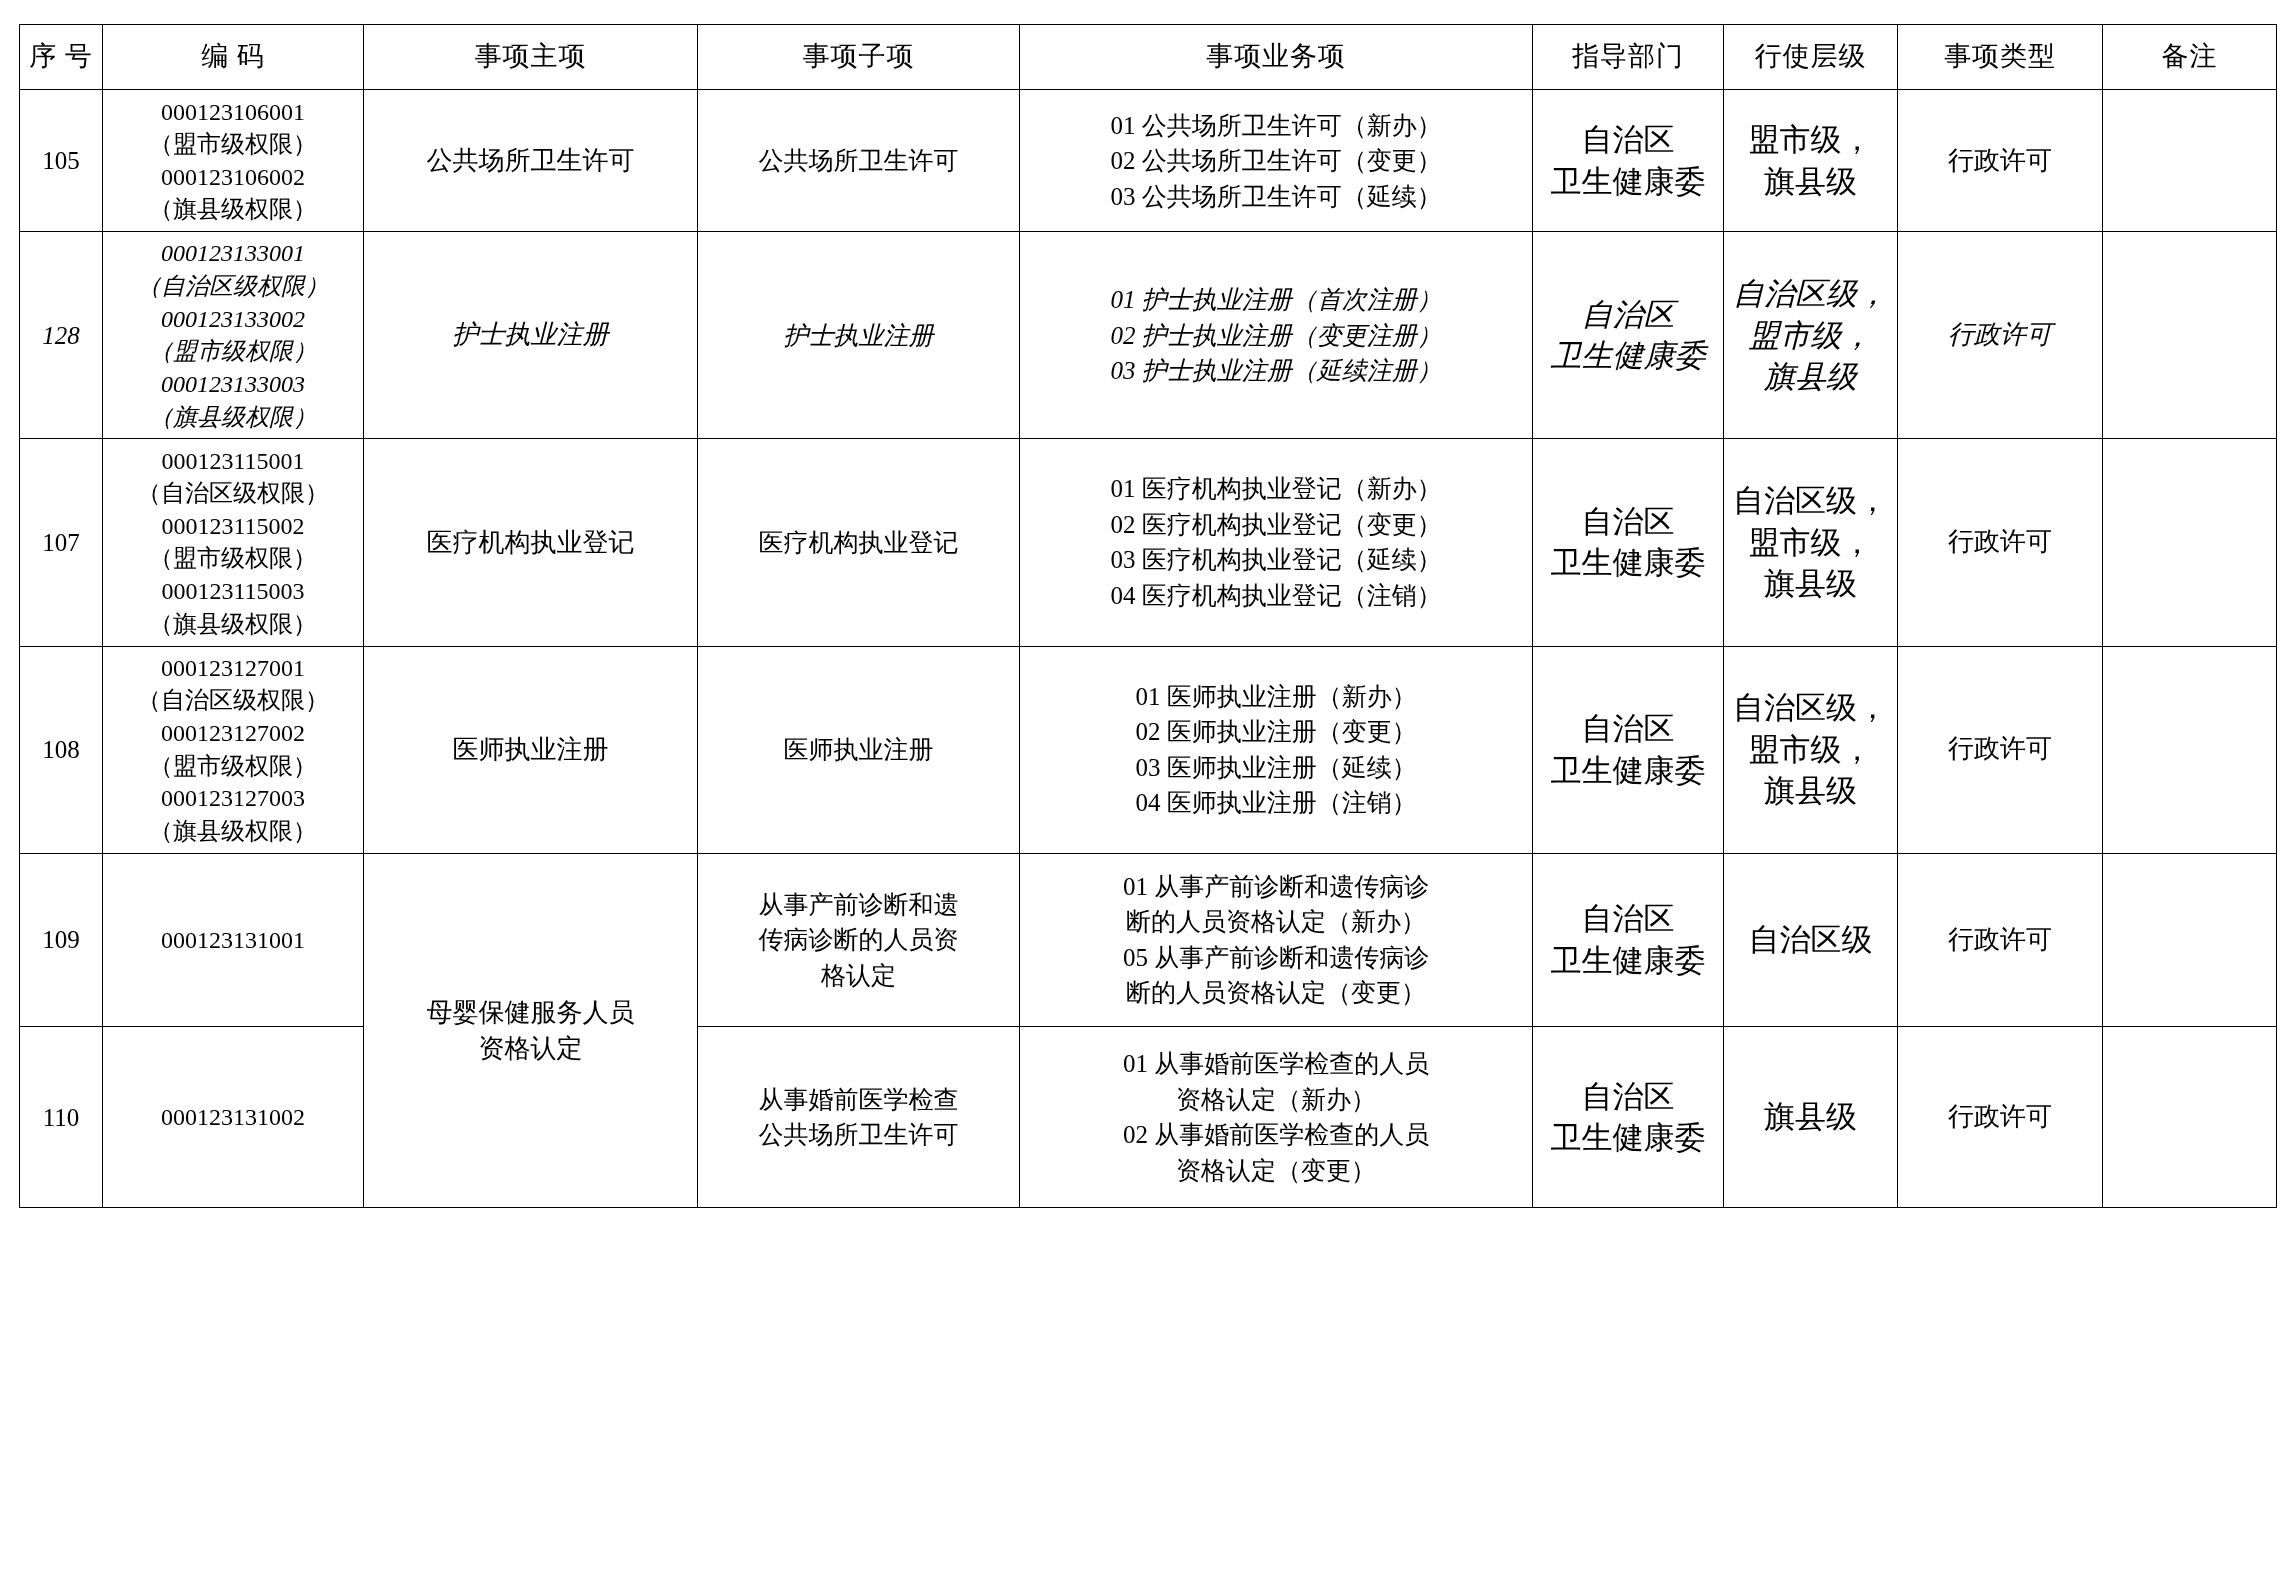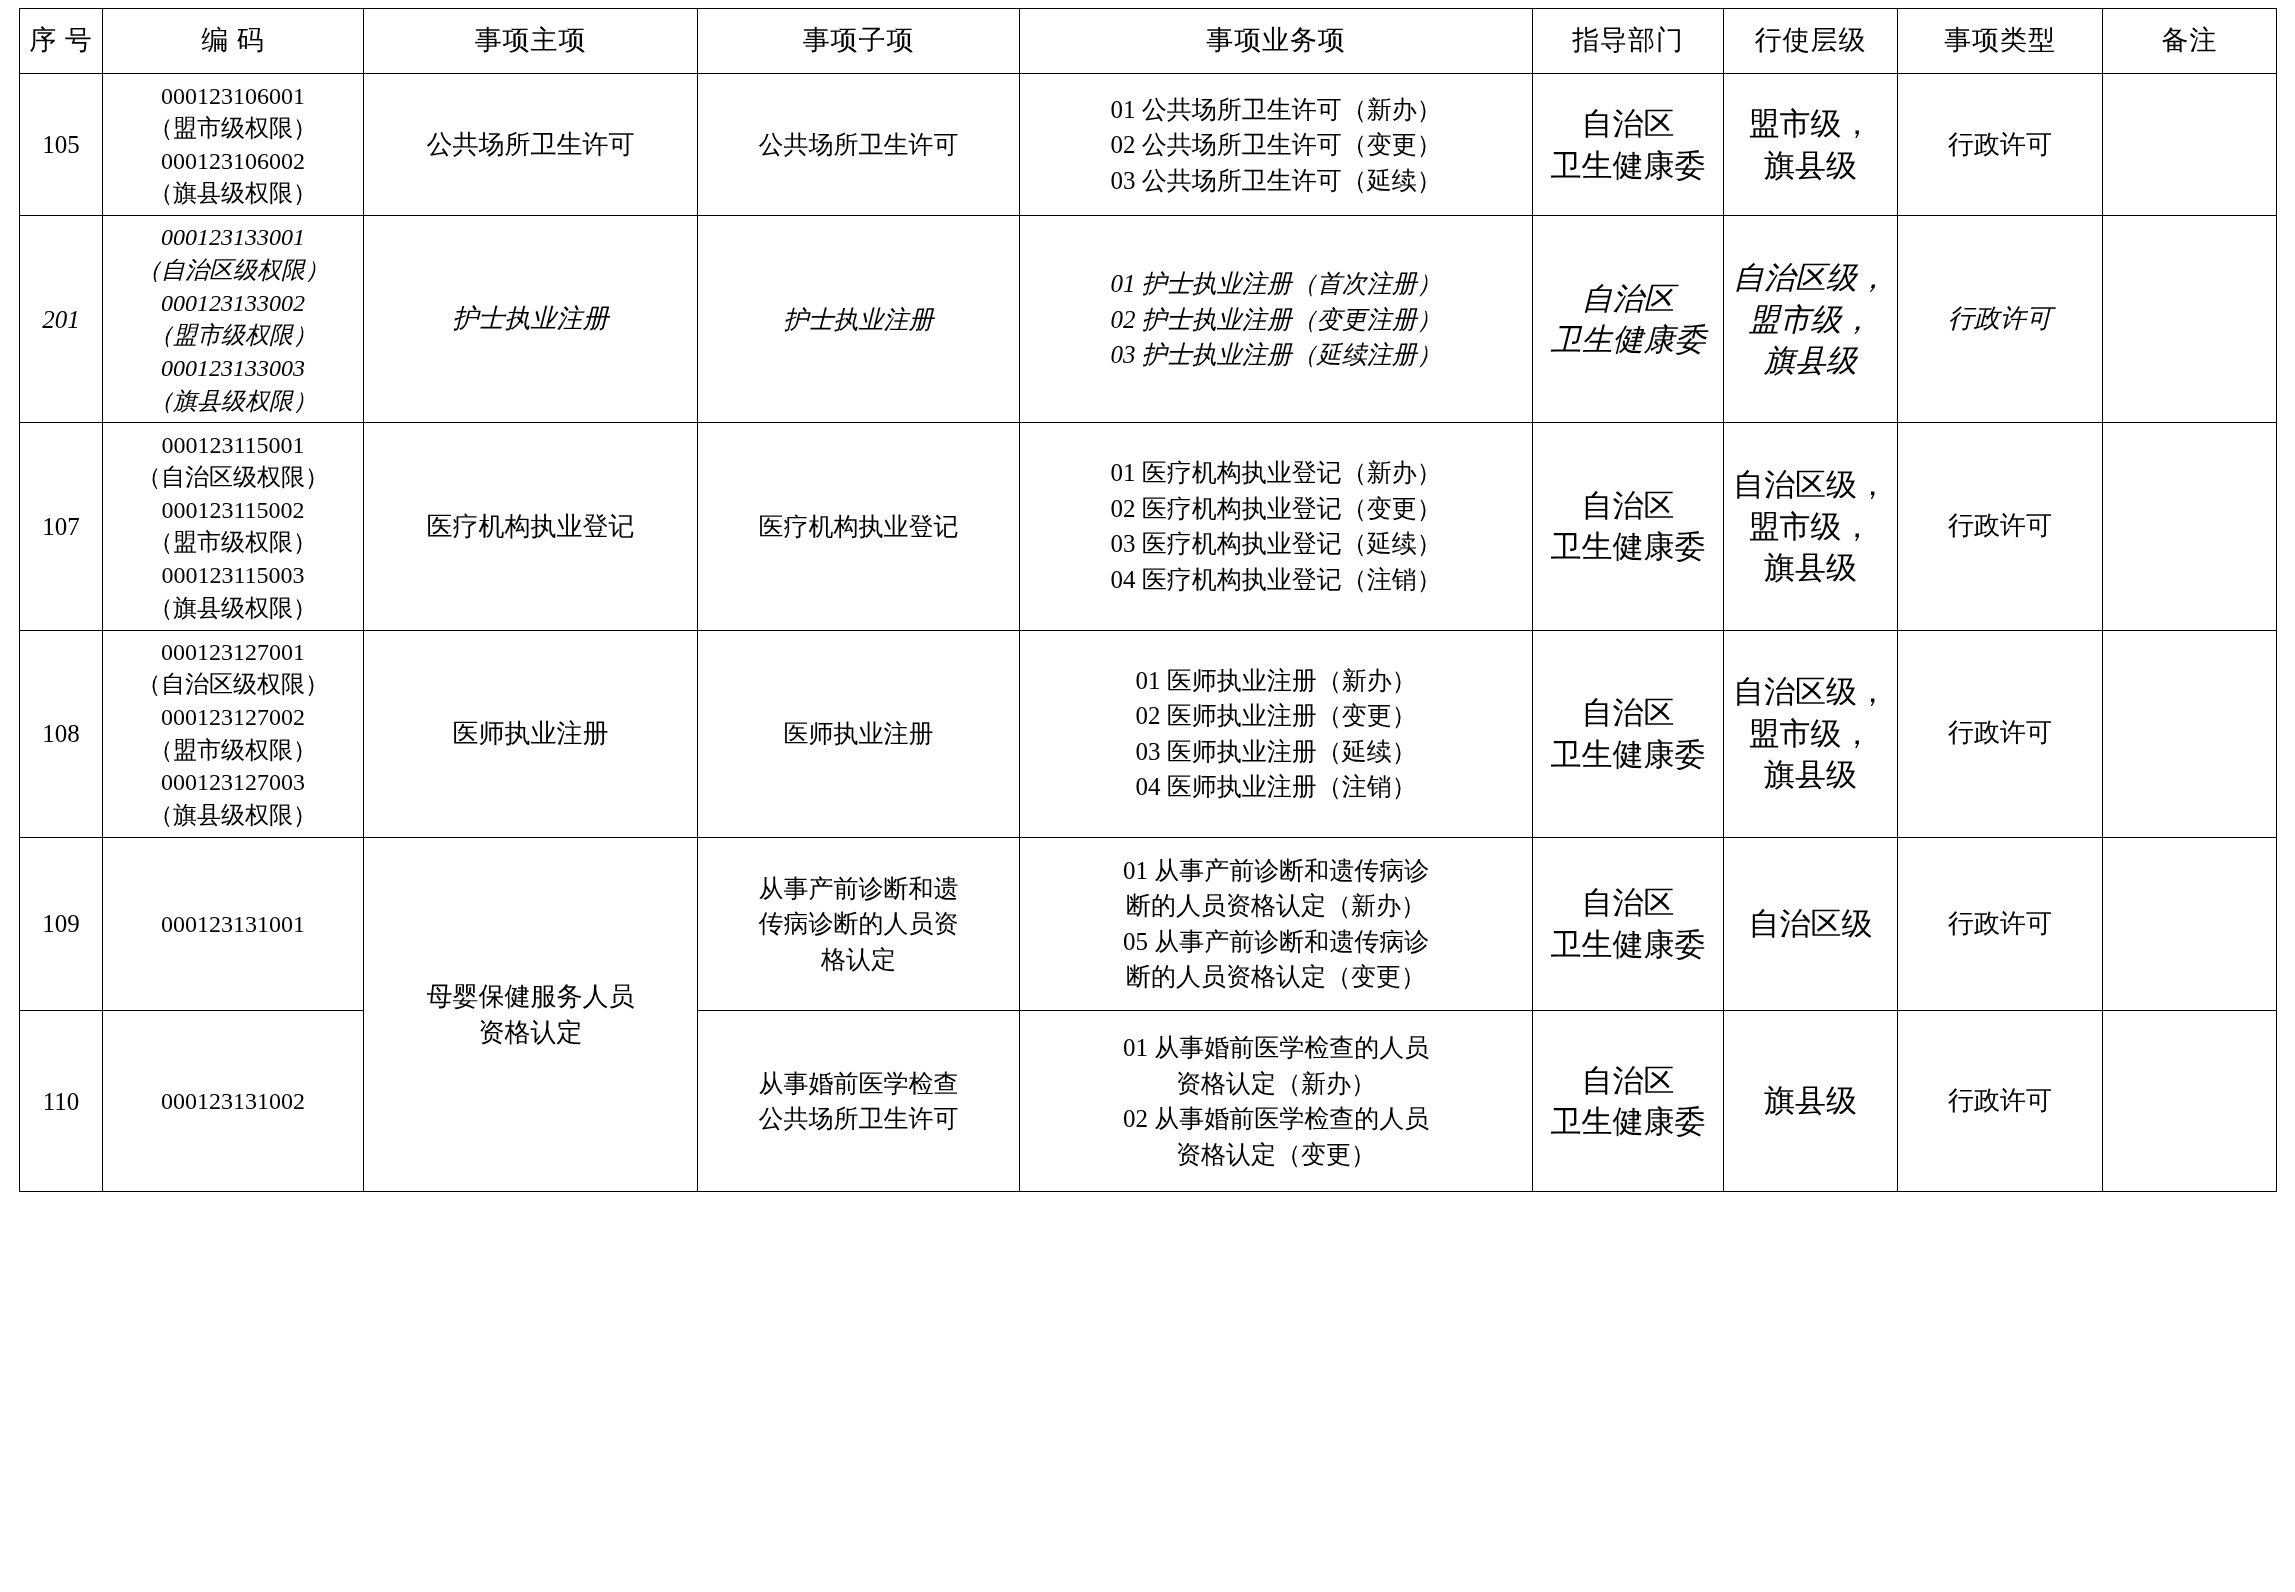--- a/index.html
+++ b/index.html
@@ -10,21 +10,21 @@
   body {
     width: 2295px;
     height: 1592px;
     font-family: "Liberation Serif", "DejaVu Serif", serif;
     color: #000000;
   }
   .page {
     box-sizing: border-box;
     width: 2295px;
     height: 1592px;
-    padding: 8px 19px 0 19px;
+    padding: 24px 19px 0 19px;
   }
   table.matters-table {
     border-collapse: collapse;
     table-layout: fixed;
     width: 2257px;
     font-size: 26px;
     line-height: 1.32;
   }
   table.matters-table td,
   table.matters-table th {
@@ -135,21 +135,21 @@
 03 公共场所卫生许可（延续）</td>
         <td class="dept-cell cell-lines">自治区
 卫生健康委</td>
         <td class="level-cell cell-lines">盟市级，
 旗县级</td>
         <td class="type-cell">行政许可</td>
         <td></td>
       </tr>
 
       <tr class="row-106">
-        <td class="seq-cell">201</td>
+        <td class="seq-cell">128</td>
         <td class="code-cell cell-lines">000123133001
 （自治区级权限）
 000123133002
 （盟市级权限）
 000123133003
 （旗县级权限）</td>
         <td class="main-cell cell-lines">护士执业注册</td>
         <td class="sub-cell-left cell-lines">护士执业注册</td>
         <td class="biz-cell cell-lines">01 护士执业注册（首次注册）
 02 护士执业注册（变更注册）

